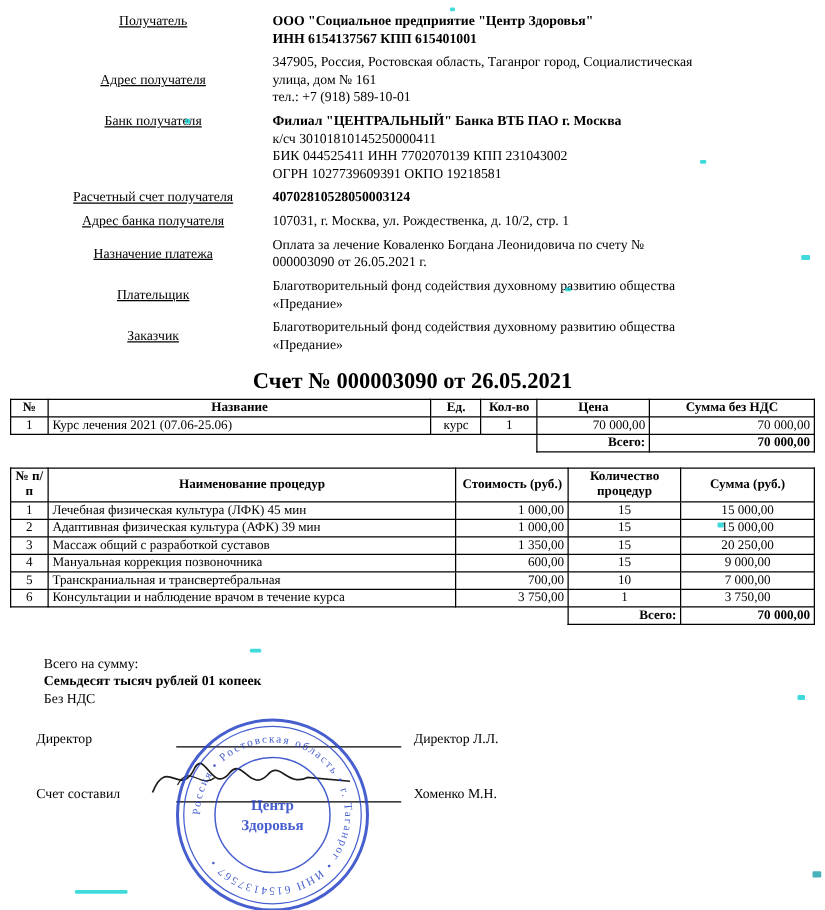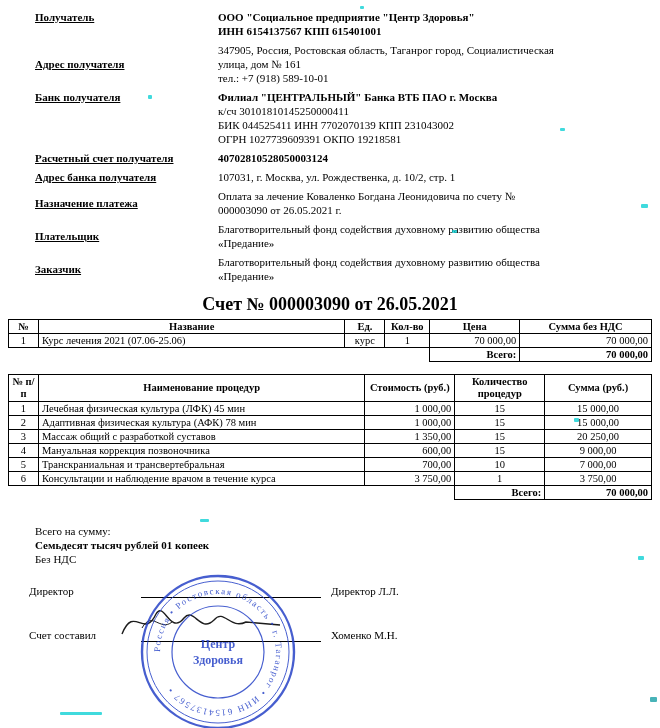--- a/index.html
+++ b/index.html
@@ -5,21 +5,21 @@
   * { box-sizing: border-box; }
   html, body { margin: 0; padding: 0; }
   body {
     width: 660px; height: 728px; position: relative; overflow: hidden;
     background: #ffffff; color: #000;
     font-family: "Liberation Serif", "DejaVu Serif", serif;
     font-size: 11px; line-height: 14px;
   }
   .hdr { margin: 10px 14px 0 35px; }
   .hrow { display: grid; grid-template-columns: 183px 1fr; margin-bottom: 5px; }
-  .hlabel { font-weight: bold; text-decoration: underline; padding-right: 8px; }
+  .hlabel { font-weight: normal; text-decoration: underline; padding-right: 8px; text-align: center; }
   .hrow.vc .hlabel { align-self: center; }
   .b { font-weight: bold; }
   .title { text-align: center; font-weight: bold; font-size: 18px; margin: 14px 0 8px; }
   table { border-collapse: collapse; width: 644px; margin-left: 8px; font-size: 10.5px; }
   th, td { border: 1px solid #000; padding: 0 3px; height: 14px; line-height: 13px; }
   th { font-weight: bold; text-align: center; }
   .t2 th { line-height: 12px; padding-top: 1px; padding-bottom: 1px; }
   td.c { text-align: center; }
   td.r { text-align: right; }
   td.nob { border: none; }
@@ -160,21 +160,21 @@
   </tr>
   <tr>
     <td class="c">1</td>
     <td>Лечебная физическая культура (ЛФК) 45 мин</td>
     <td class="r">1 000,00</td>
     <td class="c">15</td>
     <td class="c">15 000,00</td>
   </tr>
   <tr>
     <td class="c">2</td>
-    <td>Адаптивная физическая культура (АФК) 78 мин</td>
+    <td>Адаптивная физическая культура (АФК) 39 мин</td>
     <td class="r">1 000,00</td>
     <td class="c">15</td>
     <td class="c">15 000,00</td>
   </tr>
   <tr>
     <td class="c">3</td>
     <td>Массаж общий с разработкой суставов</td>
     <td class="r">1 350,00</td>
     <td class="c">15</td>
     <td class="c">20 250,00</td>

